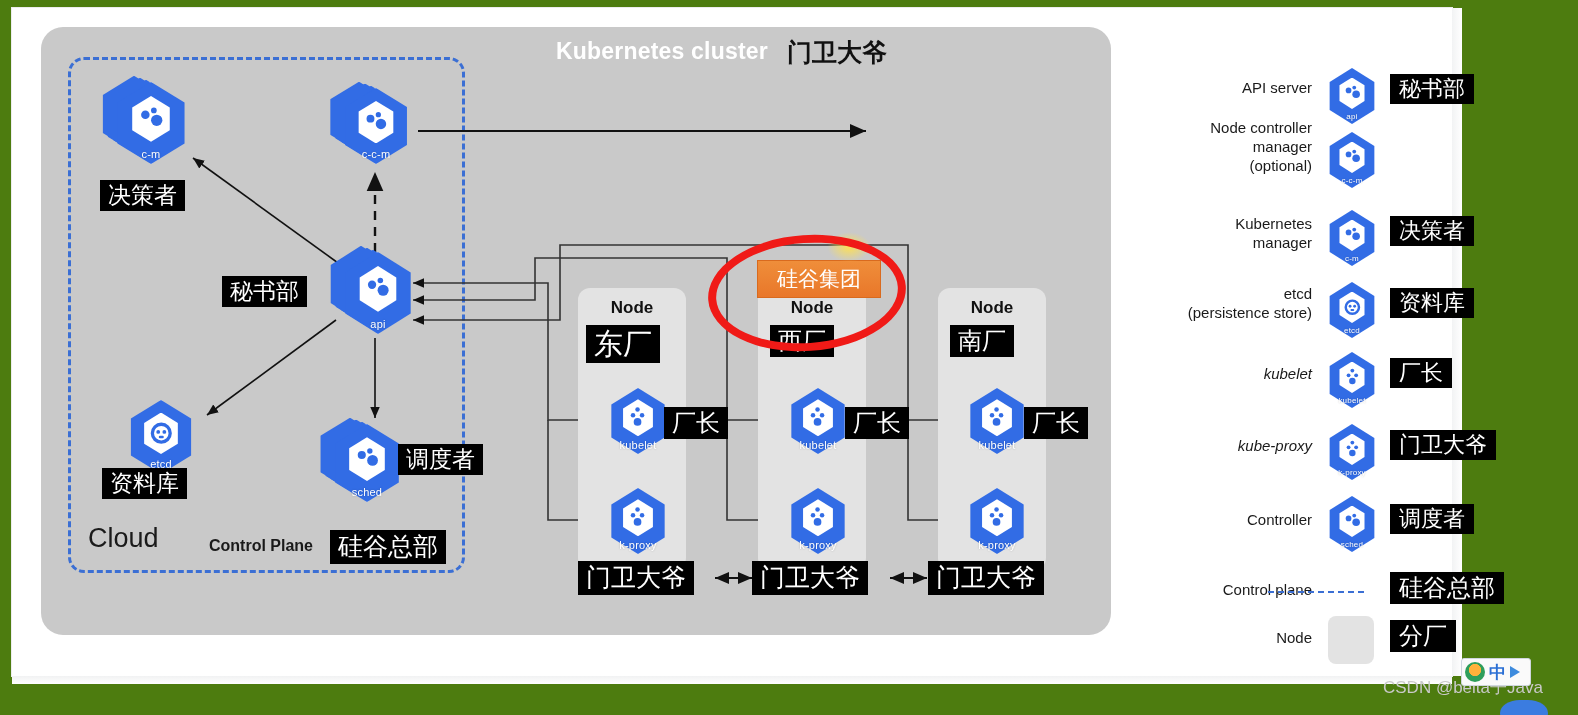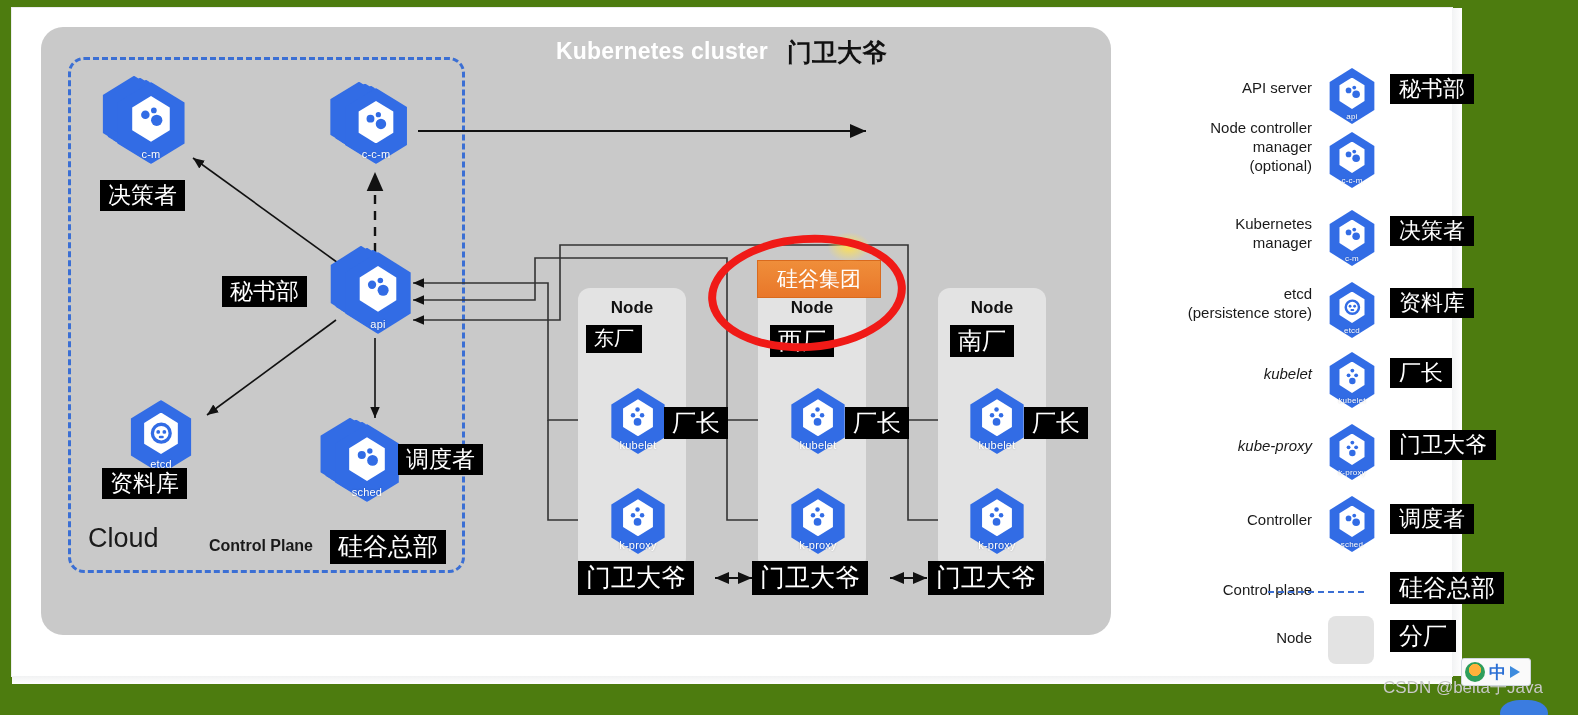--- a/index.html
+++ b/index.html
@@ -236,21 +236,21 @@
   </div>
   <div class="cn-label" style="left:398px;top:444px;font-size:23px;">调度者</div>
 
 
   <div id="master-text">Cloud</div>
   <div id="cp-text">Control Plane</div>
   <div class="cn-label" style="left:330px;top:530px;font-size:25px;">硅谷总部</div>
 
   <div class="node-card" style="left:578px;top:288px;"></div>
   <div class="node-title" style="left:578px;top:298px;">Node</div>
-  <div class="cn-label" style="left:586px;top:325px;font-size:20px;">东厂</div>
+  <div class="cn-label" style="left:586px;top:325px;font-size:29px;">东厂</div>
   <div class="hex" style="left:607px;top:388px;width:62px;height:66px;">
     <div class="layer top"></div>
     <div class="inner">
       <svg viewBox="0 0 24 24" fill="#326ce5">
         <circle cx="12" cy="5" r="2"></circle>
           <circle cx="8" cy="10" r="2"></circle>
           <circle cx="16" cy="10" r="2"></circle>
         <circle cx="12" cy="16" r="3.4"></circle>
       </svg>
     </div>

